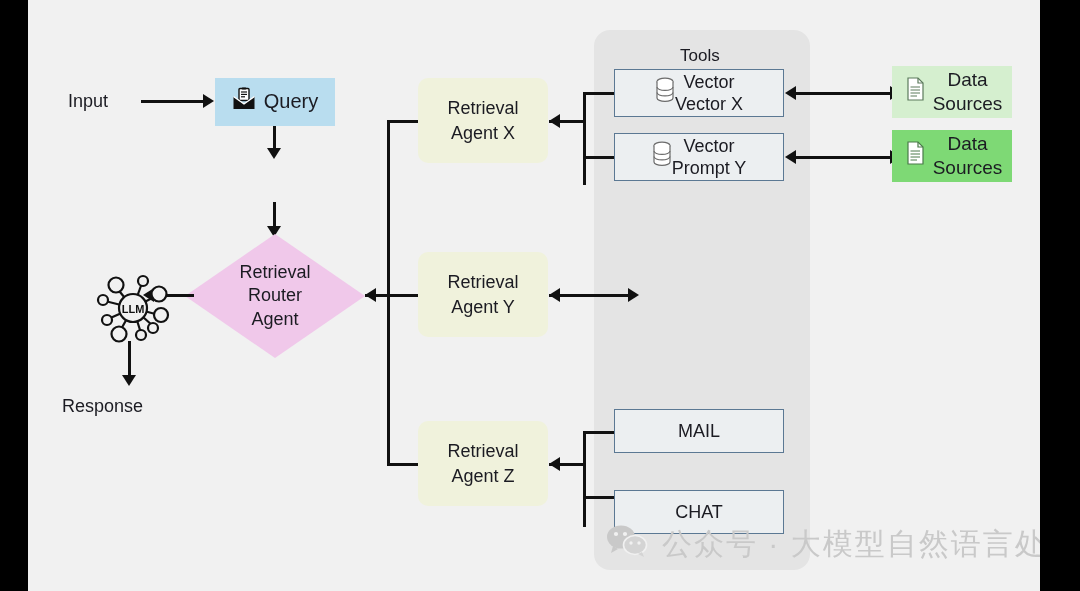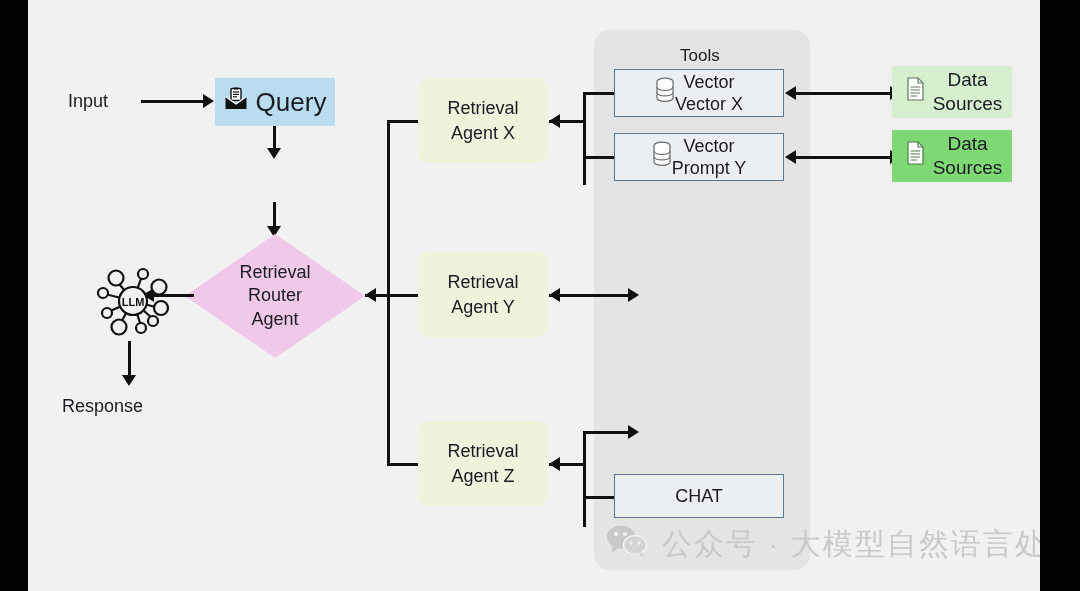--- a/index.html
+++ b/index.html
@@ -52,21 +52,21 @@
   }
   #tools-title {
     position: absolute;
     font-size: 17px;
     color: #1b1b22;
     white-space: nowrap;
   }
   
   .box-query {
     background: #b9ddef;
-    font-size: 26px;
+    font-size: 20px;
     gap: 8px;
   }
   .box-prompt {
     background: #fae0cf;
     font-size: 19px;
   }
   .diamond {
     position: absolute;
     background: #f0c8ea;
     clip-path: polygon(50% 0%, 100% 50%, 50% 100%, 0% 50%);
@@ -130,21 +130,21 @@
   }
   .arrow-down {
     border-left: 7px solid transparent;
     border-right: 7px solid transparent;
     border-top: 11px solid #111111;
   }
   
   #llm-icon {
     position: absolute;
     left: 68px;
-    top: 256px;
+    top: 263px;
     width: 74px;
     height: 86px;
   }
   
   #watermark {
     position: absolute;
     left: 578px;
     top: 524px;
     display: flex;
     align-items: center;
@@ -354,22 +354,25 @@
 
 
     <div class="edge h-line" style="left:521px; top:463px; width:36px;"></div>
     <div class="arrow arrow-left" style="left:521px; top:457px;"></div>
     <div class="edge v-line" style="left:555px; top:431px; width:3px; height:96px;"></div>
     <div class="edge h-line" style="left:555px; top:431px; width:48px;"></div>
     <div class="arrow arrow-right" style="left:600px; top:425px;"></div>
     <div class="edge h-line" style="left:555px; top:496px; width:48px;"></div>
     <div class="arrow arrow-right" style="left:600px; top:490px;"></div>
 
-
-    <div class="node box-tool" style="left:586px; top:474px; width:170px; height:44px;">
+    <div class="node box-tool" style="left:586px; top:409px; width:170px; height:44px;">
+      <span>MAIL</span>
+    </div>
+
+    <div class="node box-tool" style="left:586px; top:490px; width:170px; height:44px;">
       <span>CHAT</span>
     </div>
 
     <div id="watermark">
       <span class="icon">
         <svg width="42" height="34" viewBox="0 0 42 34">
           <ellipse cx="15" cy="13" rx="14" ry="11.5" fill="#c9c9c9"></ellipse>
           <path d="M7 22 L5 29 L12 25 Z" fill="#c9c9c9"></path>
           <circle cx="10" cy="10" r="2.1" fill="#f1f1f1"></circle>
           <circle cx="19" cy="10" r="2.1" fill="#f1f1f1"></circle>

